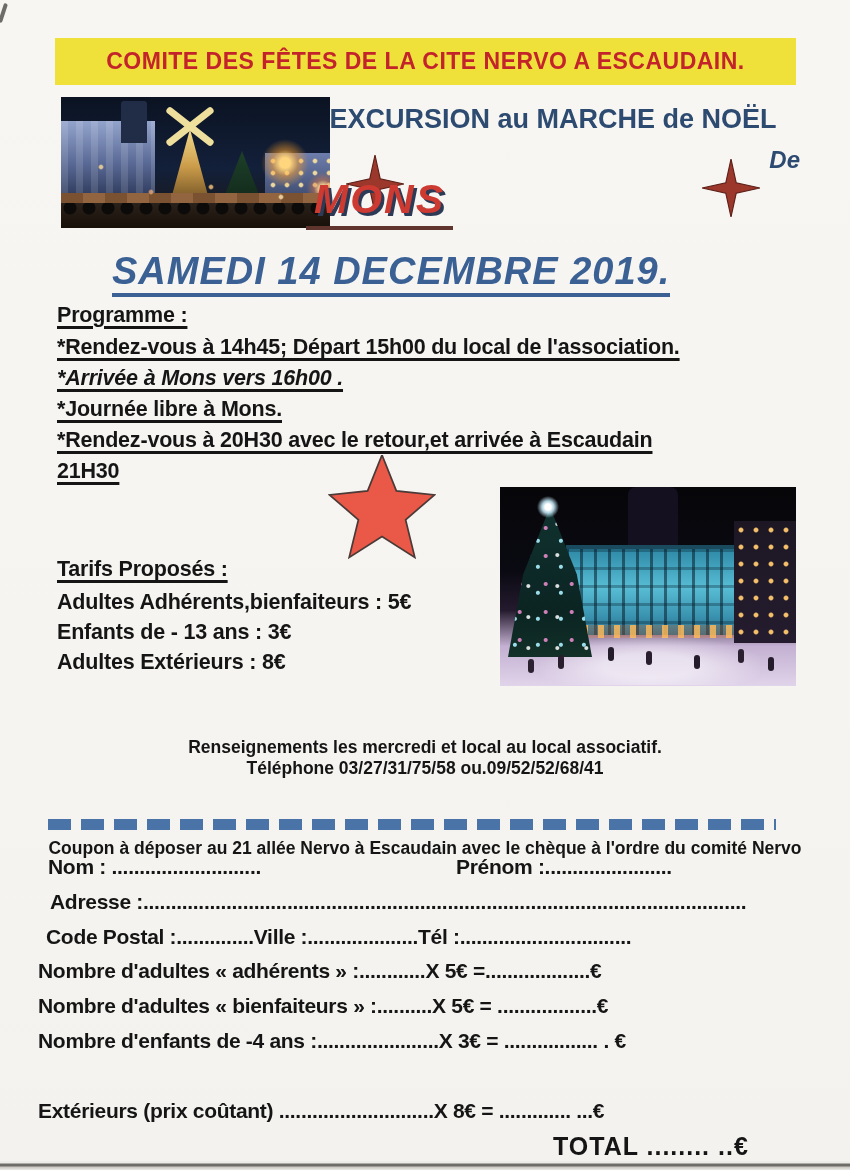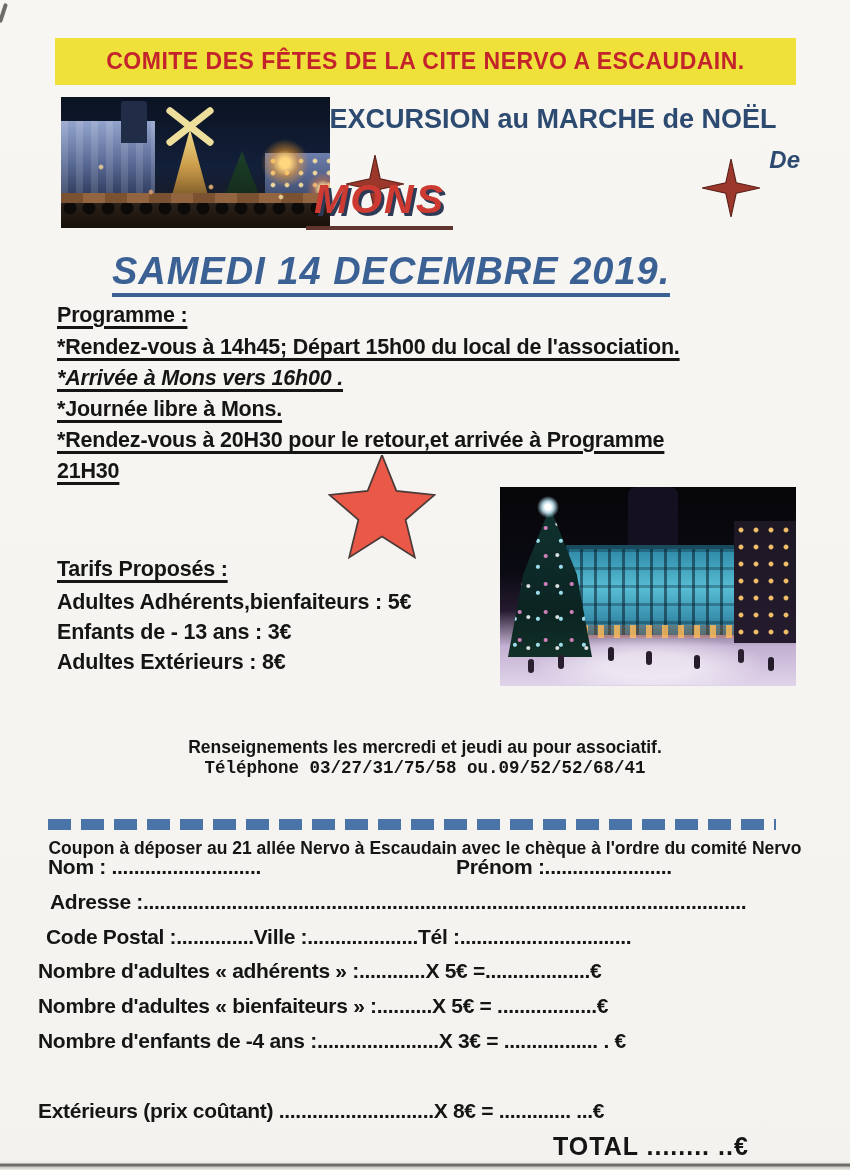--- a/index.html
+++ b/index.html
@@ -153,21 +153,21 @@
   </div>
 
   <div class="abs date-line nowrap">
     <span>SAMEDI  14 DECEMBRE 2019.</span>
   </div>
 
   <div class="abs prog txt u nowrap" style="top:303px;">Programme :</div>
   <div class="abs prog txt u nowrap" style="top:335px;">*Rendez-vous à 14h45; Départ 15h00 du local de l'association.</div>
   <div class="abs prog txt u nowrap" style="top:366px;font-style:italic;">*Arrivée à Mons vers 16h00 .</div>
   <div class="abs prog txt u nowrap" style="top:397px;">*Journée libre à Mons.</div>
-  <div class="abs prog txt u nowrap" style="top:428px;">*Rendez-vous à 20H30 pour le retour,et arrivée à Programme</div>
+  <div class="abs prog txt u nowrap" style="top:428px;">*Rendez-vous à 20H30 avec le retour,et arrivée à Escaudain</div>
   <div class="abs prog txt u nowrap" style="top:459px;">21H30</div>
 
   <svg class="abs" style="left:328px; top:455px; width:108px; height:104px;" viewBox="0 0 100 97">
     <polygon points="50,0 63.4,33.5 99,37.2 72,60.4 80.6,95.5 50,76 19.4,95.5 28,60.4 1,37.2 36.6,33.5" fill="#ea5847" stroke="#4a3a38" stroke-width="1.6"></polygon>
   </svg>
 
   <div class="abs photo-mons">
     <div class="mo-tower"></div>
     <div class="mo-bldg-left-edge"></div>
     <div class="mo-facade"></div>
@@ -177,22 +177,22 @@
     <div class="mo-tree"></div>
     <div class="mo-star"></div>
     <div class="mo-people"></div>
   </div>
 
   <div class="abs tarif txt u nowrap" style="top:557px;">Tarifs Proposés :</div>
   <div class="abs tarif txt nowrap" style="top:590px;">Adultes Adhérents,bienfaiteurs : 5€</div>
   <div class="abs tarif txt nowrap" style="top:620px;">Enfants de - 13 ans : 3€</div>
   <div class="abs tarif txt nowrap" style="top:650px;">Adultes Extérieurs : 8€</div>
 
-  <div class="abs info" style="top:737px;">Renseignements les mercredi et jeudi au pour associatif.</div>
-  <div class="abs info" style="top:758px;font-family:Liberation Mono, monospace;">Téléphone 03/27/31/75/58  ou.09/52/52/68/41</div>
+  <div class="abs info" style="top:737px;">Renseignements les mercredi et local au local associatif.</div>
+  <div class="abs info" style="top:758px;">Téléphone 03/27/31/75/58  ou.09/52/52/68/41</div>
   <div class="abs info" style="top:823px;margin-top:15px;">Coupon à déposer au 21 allée Nervo à Escaudain avec le chèque à l'ordre du comité Nervo</div>
 
   <div class="abs dashes"></div>
 
   <div class="abs form-line nowrap" style="left:48px; top:855px;">Nom : ...........................</div>
   <div class="abs form-line nowrap" style="left:456px; top:855px;">Prénom  :.......................</div>
   <div class="abs form-line nowrap" style="left:50px; top:890px;">Adresse  :.............................................................................................................</div>
   <div class="abs form-line nowrap" style="left:46px; top:925px;">Code Postal  :..............Ville  :....................Tél  :...............................</div>
   <div class="abs form-line nowrap" style="left:38px; top:959px;">Nombre d'adultes « adhérents »   :............X 5€ =...................€</div>
   <div class="abs form-line nowrap" style="left:38px; top:994px;">Nombre d'adultes « bienfaiteurs » :..........X 5€ = ..................€</div>

